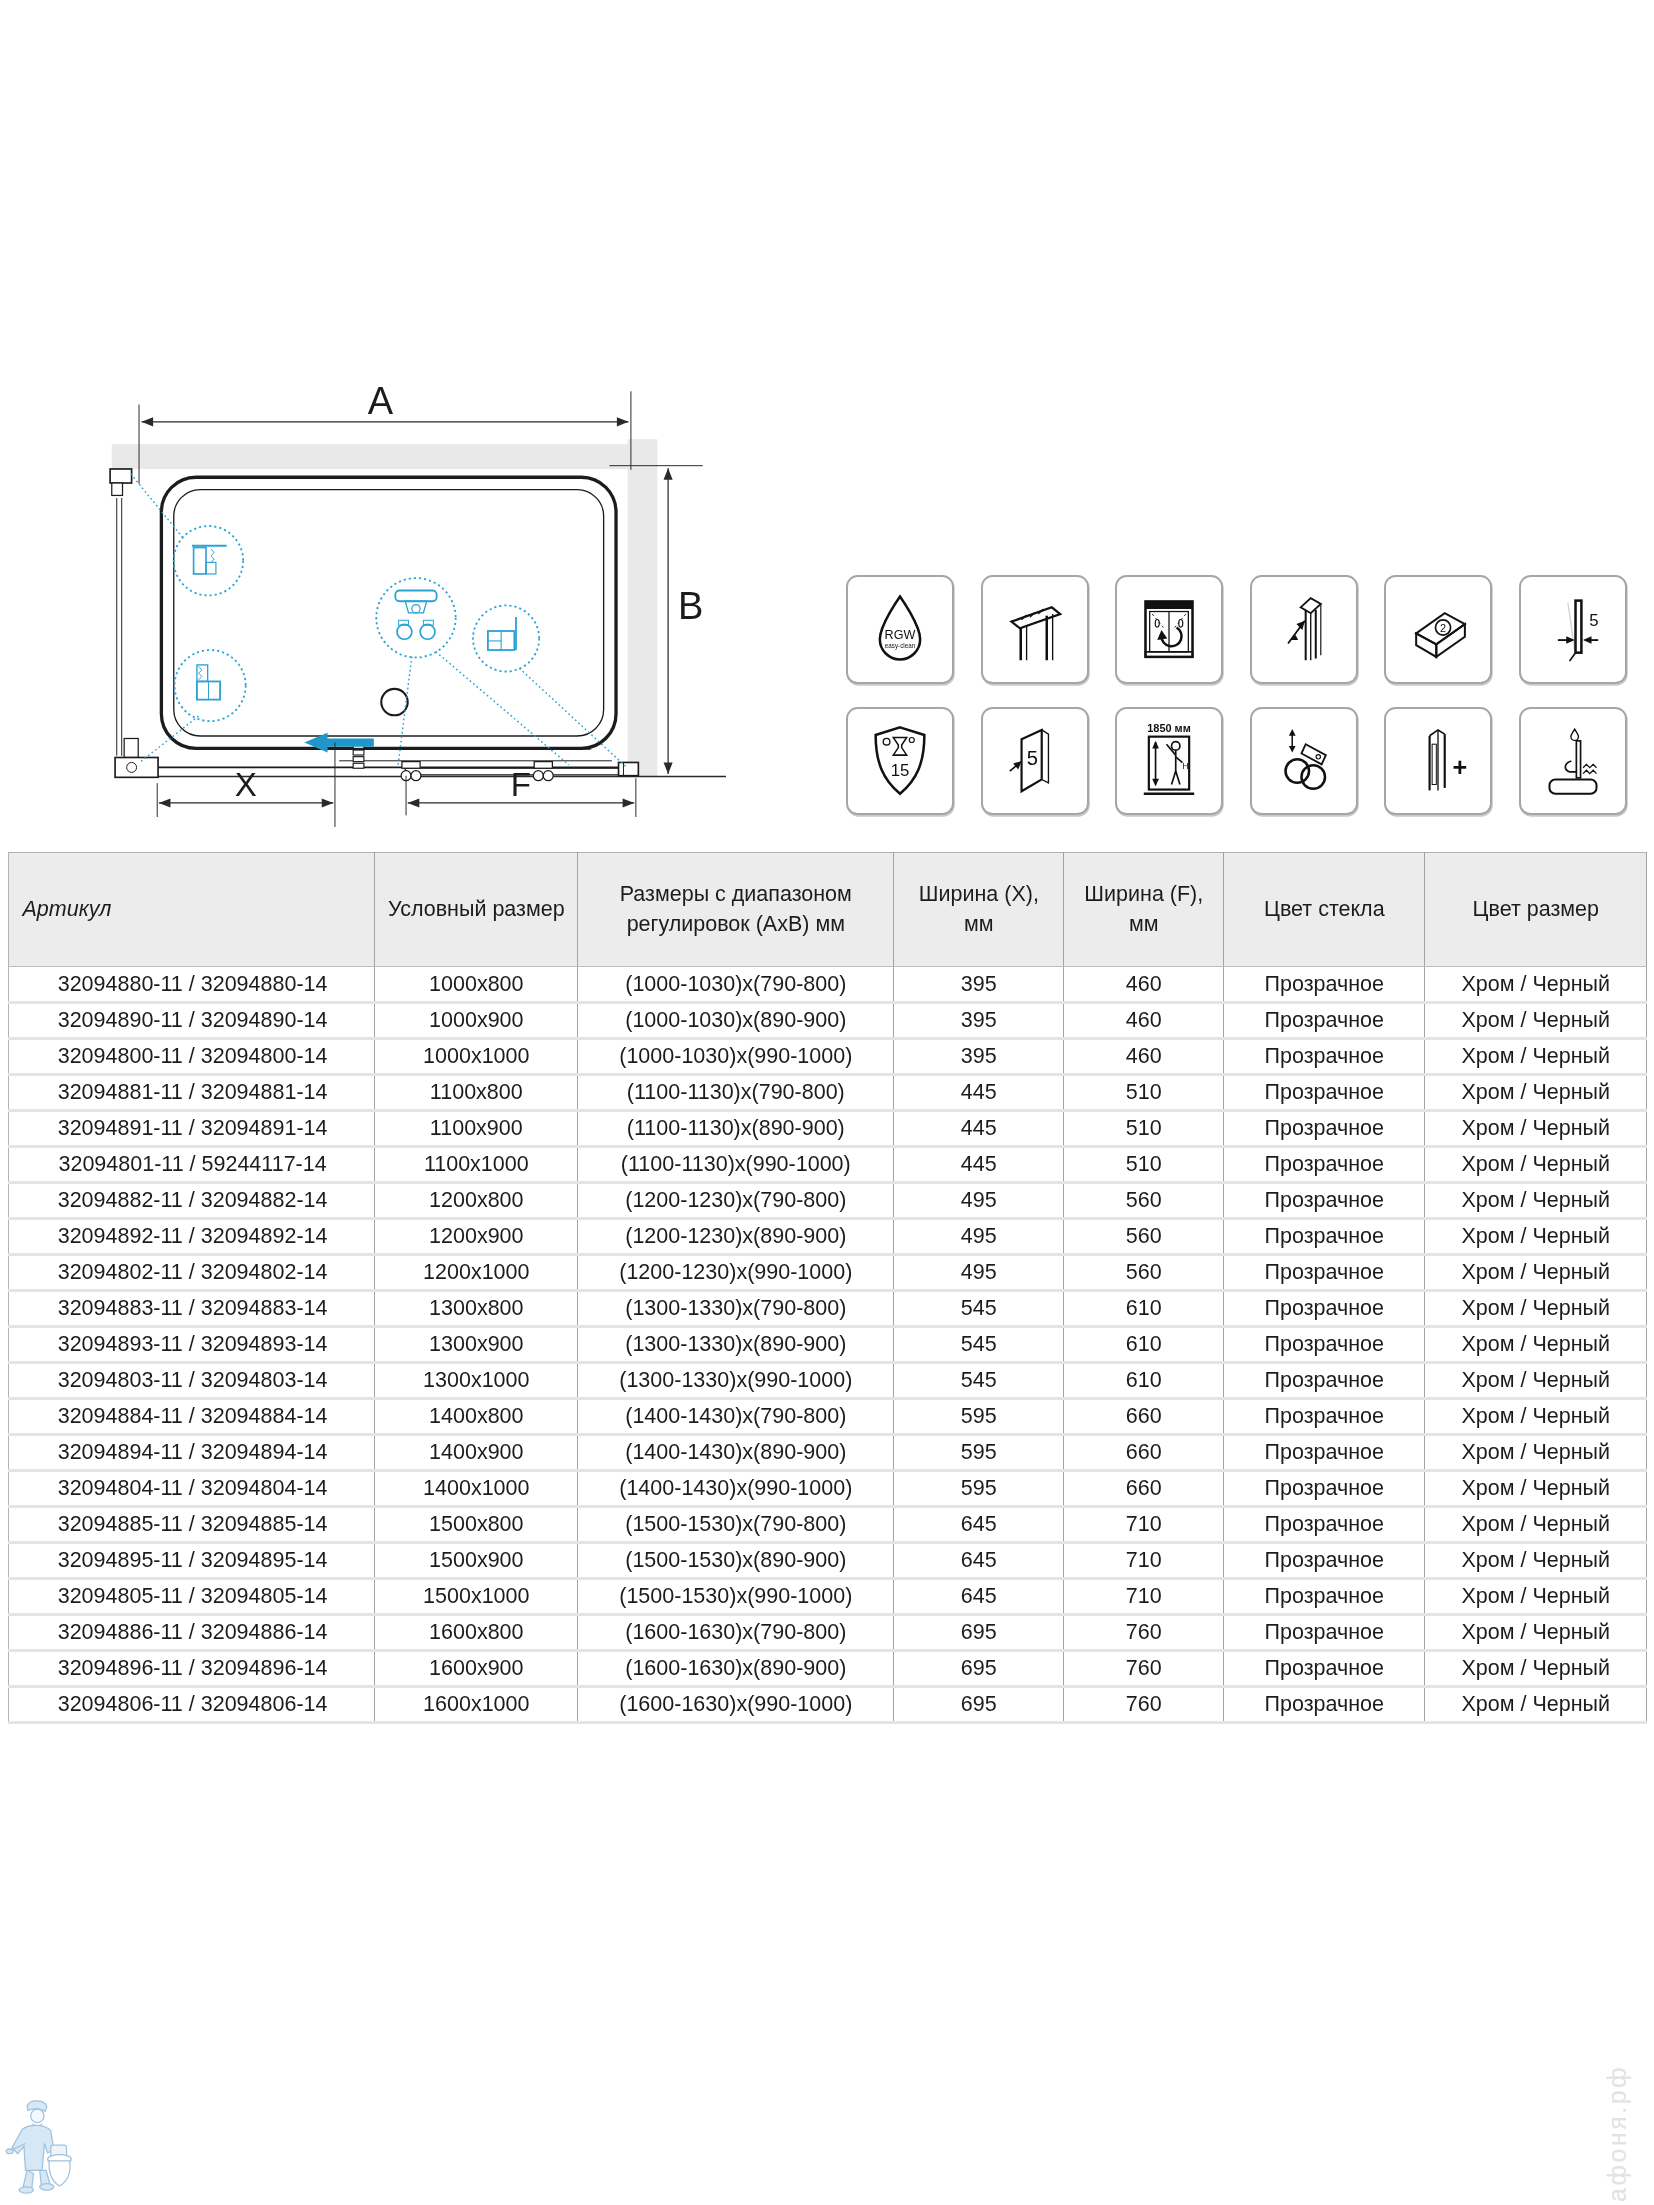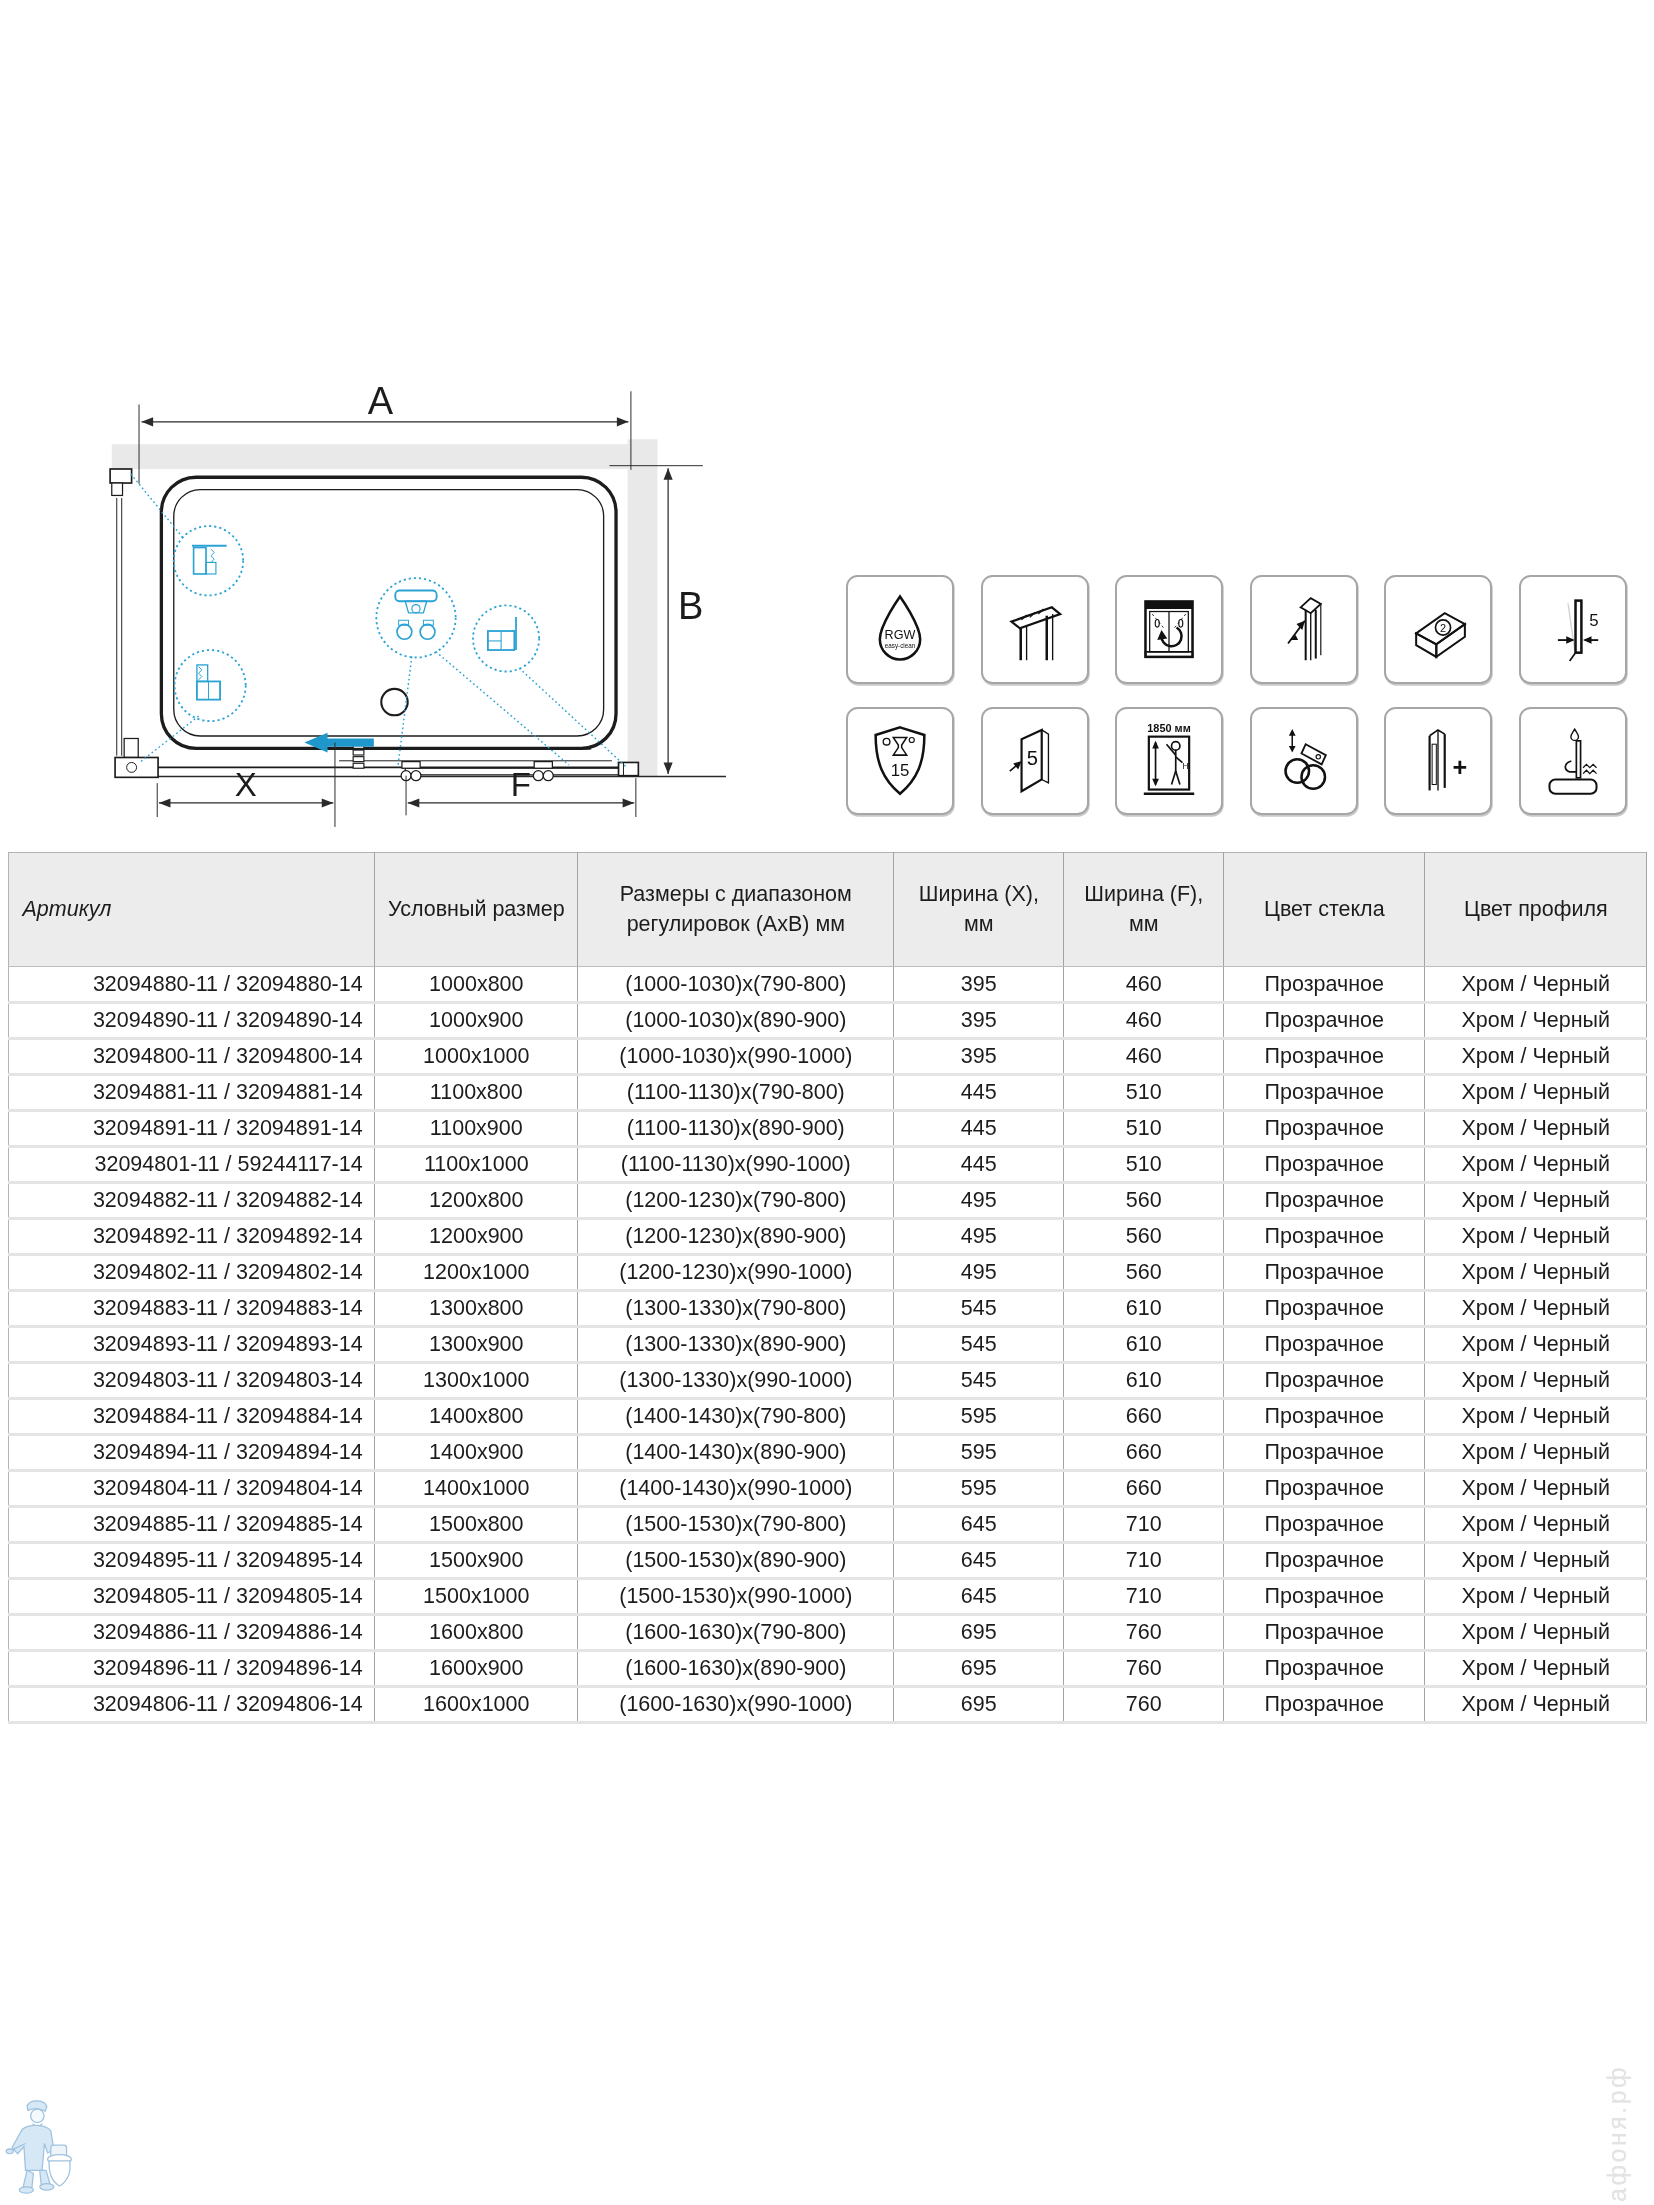--- a/index.html
+++ b/index.html
@@ -36,21 +36,21 @@
     font-size:21.5px;font-weight:400;color:#1c1c1c;
     text-align:center;vertical-align:middle;
     padding:0 11.6px;box-sizing:border-box;
     overflow:hidden;white-space:nowrap;
   }
   table.spec thead th{
     background:#ececec;height:114px;border-bottom:1.7px solid #bdbdbd;
     white-space:normal;line-height:1.35;
   }
   table.spec td{height:36px;}
-  table.spec .c0{text-align:right;padding-left:13.2px;}
+  table.spec .c0{text-align:center;padding-left:13.2px;}
   table.spec th.c0{text-align:left;font-style:italic;}
 
   
   .wm-plumber{position:absolute;left:5px;top:2096px;width:71px;height:106px;opacity:.85;}
   .wm-site{
     position:absolute;left:1603px;top:2025px;height:177px;
     writing-mode:vertical-rl;transform:rotate(180deg);
     font-size:25px;letter-spacing:2.5px;color:#e3e3e3;
     text-shadow:0 0 0.8px #ededed;
     white-space:nowrap;
@@ -355,21 +355,21 @@
       <col style="width:222px">
   </colgroup>
   <thead>
     <tr>
         <th class="c0">Артикул</th>
         <th class="c1">Условный размер</th>
         <th class="c2">Размеры с диапазоном регулировок (АхВ) мм</th>
         <th class="c3">Ширина (X), мм</th>
         <th class="c4">Ширина (F), мм</th>
         <th class="c5">Цвет стекла</th>
-        <th class="c6">Цвет профиля</th>
+        <th class="c6">Цвет размер</th>
       </tr>
   </thead>
   <tbody>
       <tr>
         <td class="c0">32094880-11 / 32094880-14</td>
         <td class="c1">1000x800</td>
         <td class="c2">(1000-1030)x(790-800)</td>
         <td class="c3">395</td>
         <td class="c4">460</td>
         <td class="c5">Прозрачное</td>

